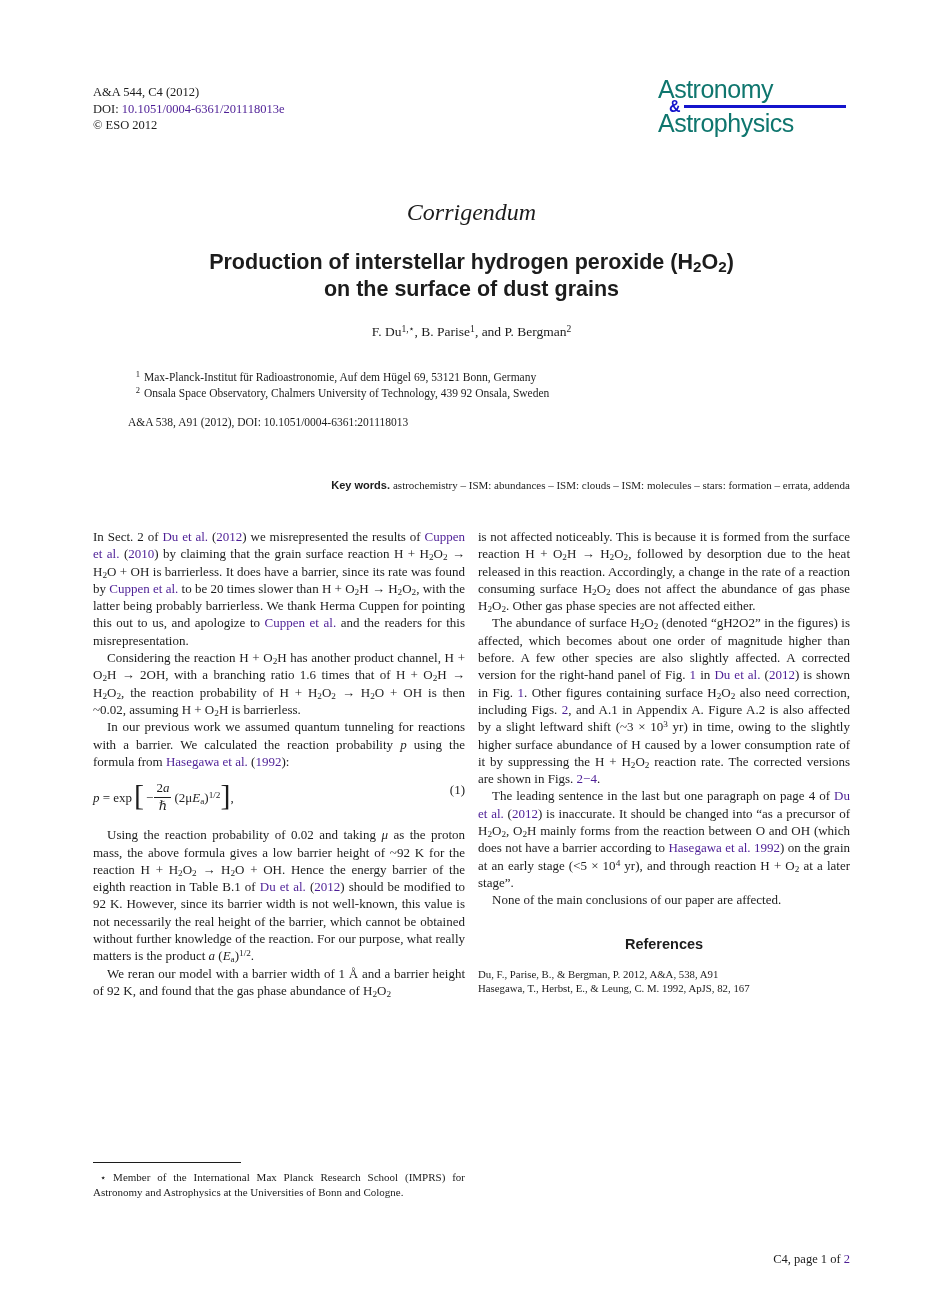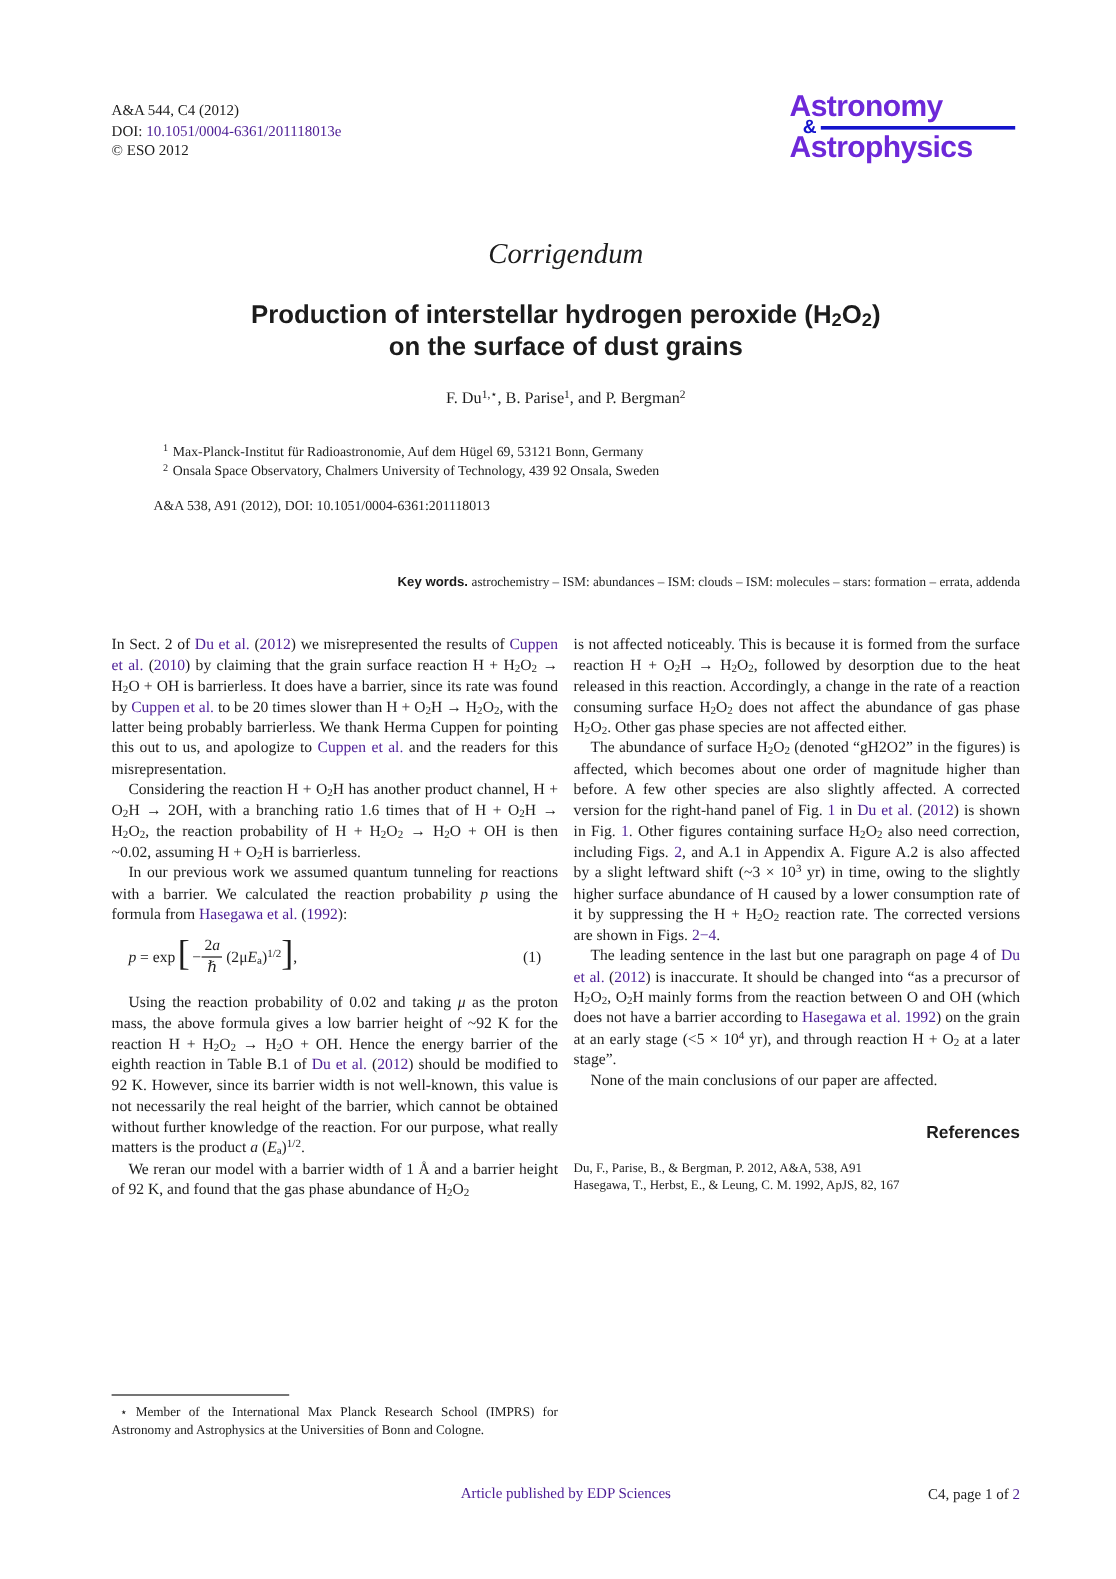--- a/index.html
+++ b/index.html
@@ -8,21 +8,21 @@
     font-family:"Liberation Serif","DejaVu Serif",serif; color:#1c1c1c;
     overflow:hidden; margin:0 auto;
   }
   .content { padding:84px 42px 0 55px; }
 
   
   .hdr { display:flex; justify-content:space-between; align-items:flex-start; }
   .hdr-meta { font-size:12.5px; line-height:16.5px; }
   .lnk { color:#4c1d95; cursor:pointer; }
   .logo { width:192px; margin-top:-6px; font-family:"Liberation Sans","DejaVu Sans",sans-serif; }
-  .logo-l { font-weight:bold; font-size:25px; line-height:23px; color:#6d28d9; letter-spacing:-0.5px; }
+  .logo-l { font-weight:normal; font-size:25px; line-height:23px; color:#0f766e; letter-spacing:-0.5px; }
   .logo-mid { display:flex; align-items:center; height:11px; }
   .logo-amp { font-weight:bold; font-size:16px; color:#1414cc; margin-left:11px; line-height:10px; }
   .logo-rule { flex:1; height:2.5px; background:#1414cc; margin-left:3px; margin-right:4px; }
 
   
   .title-sec { text-align:center; }
   .kicker { margin-top:64px; font-size:24px; font-style:italic; }
   .article-title { margin-top:23px; font-family:"Liberation Sans","DejaVu Sans",sans-serif;
                    font-weight:bold; font-size:21.5px; line-height:27px; }
   .authors { margin-top:21px; font-size:13.5px; }
@@ -46,46 +46,46 @@
   .col-left { display:flex; flex-direction:column; }
   .spacer { flex:1; }
   p.para { margin:0; }
   p.indent { text-indent:14px; }
   sub,sup { line-height:0; font-size:71%; }
   sub { vertical-align:-0.18em; }
   sup { vertical-align:0.45em; }
   .mono { font-family:"Liberation Mono","DejaVu Sans Mono",monospace; font-size:11.8px; }
 
   
-  .equation { display:flex; align-items:center; margin:11px 14px 13px;gap:18px; }
+  .equation { display:flex; align-items:flex-start; margin:11px 0 13px;gap:18px; }
   .eq-body { display:flex; align-items:center; }
   .eq-lhs { margin-right:2px; }
   .bigb { font-size:30px; font-weight:400; line-height:0; position:relative; top:-2px; font-family:"Liberation Serif",serif; }
   .eq-minus { margin:0 1px 0 2px; }
   .frac { display:inline-flex; flex-direction:column; text-align:center; line-height:1.12; margin:0 3px 0 0; }
   .frac-num { border-bottom:1px solid #1c1c1c; padding:0 2px 1px; }
   .frac-den { padding-top:1px; font-style:italic; }
   .eq-num { margin-left:auto; }
 
   
   .footnote { font-size:11px; line-height:14.6px; text-align:justify; }
   .fn-rule { width:148px; border-top:1px solid #1c1c1c; margin-bottom:7px; }
   .fn-body { text-indent:7px; }
   .fn-marker { font-size:10px; }
 
   
   .refs-title { font-family:"Liberation Sans","DejaVu Sans",sans-serif; font-weight:bold;
-                font-size:14.5px; margin:27px 0 15px; text-align:right; }
+                font-size:14.5px; margin:27px 0 15px; text-align:center; }
   .ref-entry { font-size:10.8px; line-height:13.8px; text-align:left;
                padding-left:13px; text-indent:-13px; }
 
   
   .footer { position:absolute; left:55px; right:42px; top:1237px; font-size:12.5px; height:20px; }
   .footer-center { position:absolute; left:0; right:0; text-align:center; }
-  .footer-right { position:absolute; right:0; top:1px; }
+  .footer-right { position:absolute; right:0; top:15px; }
 </style>
 </head>
 <body>
 
 <div class="page">
   <div class="content">
 
     <div class="hdr">
       <div class="hdr-meta">
         <div>A&amp;A 544, C4 (2012)</div>
@@ -169,16 +169,15 @@
 
         <div class="refs-title">References</div>
         <div class="ref-entry">Du, F., Parise, B., &amp; Bergman, P. 2012, A&amp;A, 538, A91</div>
         <div class="ref-entry">Hasegawa, T., Herbst, E., &amp; Leung, C. M. 1992, ApJS, 82, 167</div>
       </div>
 
     </div>
   </div>
 
   <div class="footer">
-    <div class="footer-center"><span class="lnk">Article published by EDP Sciences</span></div>
     <div class="footer-right"><span>C4, page 1 of </span><span class="lnk">2</span></div>
   </div>
 </div>
 
 </body></html>

